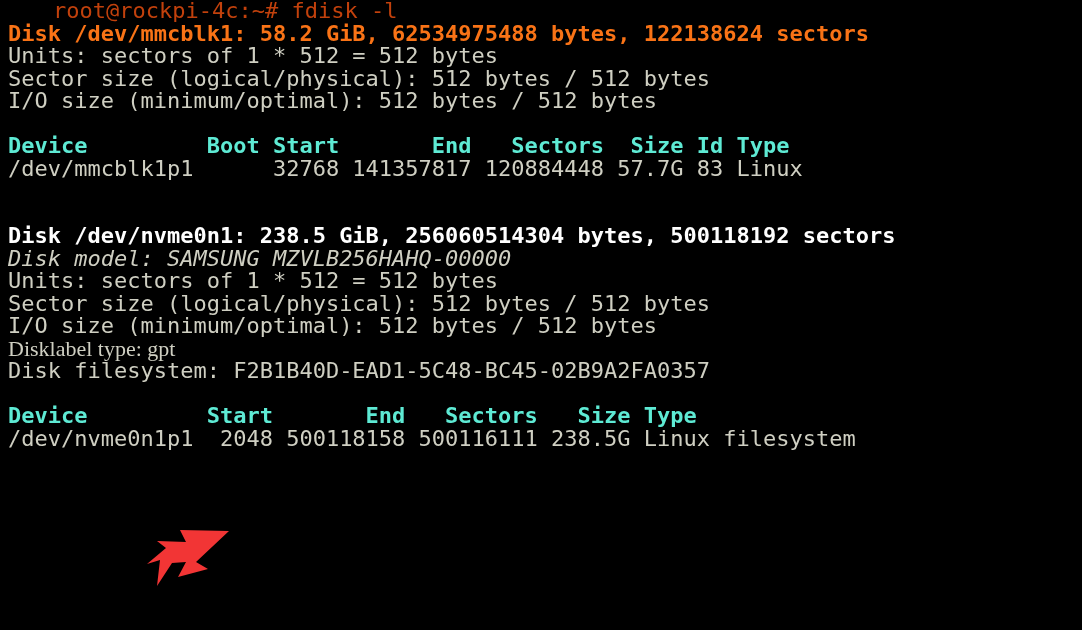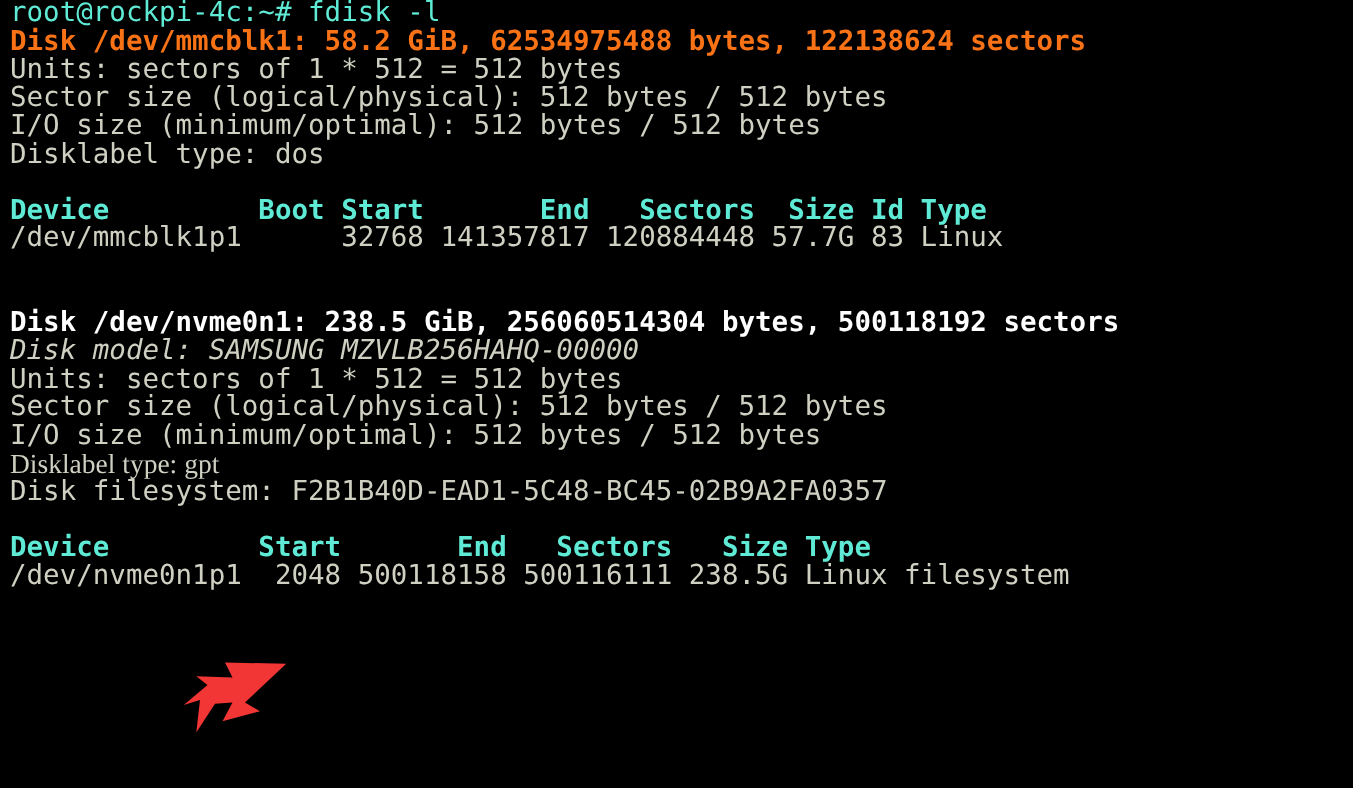--- a/index.html
+++ b/index.html
@@ -44,26 +44,25 @@
     height: 630px;
     pointer-events: none;
   }
 </style>
 </head>
 <body>
 
 <div id="terminal" style="background: rgb(0, 0, 0);">
 
   <div id="screen">
-      <div class="line" style="color: #5eead4;">root@rockpi-4c:~# fdisk -l</div>
+      <div class="line" style="color: #c2410c; margin-left: 45px;">root@rockpi-4c:~# fdisk -l</div>
       <div class="line bold" style="color: #f97316;">Disk /dev/mmcblk1: 58.2 GiB, 62534975488 bytes, 122138624 sectors</div>
       <div class="line" style="color: rgb(207, 207, 194);">Units: sectors of 1 * 512 = 512 bytes</div>
       <div class="line" style="color: rgb(207, 207, 194);">Sector size (logical/physical): 512 bytes / 512 bytes</div>
       <div class="line" style="color: rgb(207, 207, 194);">I/O size (minimum/optimal): 512 bytes / 512 bytes</div>
-      <div class="line" style="color: rgb(207, 207, 194);">Disklabel type: dos</div>
       <div class="line" style="color: rgb(207, 207, 194);"> </div>
       <div class="line bold" style="color: #5eead4;">Device         Boot Start       End   Sectors  Size Id Type</div>
       <div class="line" style="color: rgb(207, 207, 194);">/dev/mmcblk1p1      32768 141357817 120884448 57.7G 83 Linux</div>
       <div class="line" style="color: rgb(207, 207, 194);"> </div>
       <div class="line" style="color: rgb(207, 207, 194);"> </div>
       <div class="line bold" style="color: rgb(255, 255, 255);">Disk /dev/nvme0n1: 238.5 GiB, 256060514304 bytes, 500118192 sectors</div>
       <div class="line" style="color: rgb(207, 207, 194); font-style: italic;">Disk model: SAMSUNG MZVLB256HAHQ-00000</div>
       <div class="line" style="color: rgb(207, 207, 194);">Units: sectors of 1 * 512 = 512 bytes</div>
       <div class="line" style="color: rgb(207, 207, 194);">Sector size (logical/physical): 512 bytes / 512 bytes</div>
       <div class="line" style="color: rgb(207, 207, 194);">I/O size (minimum/optimal): 512 bytes / 512 bytes</div>

